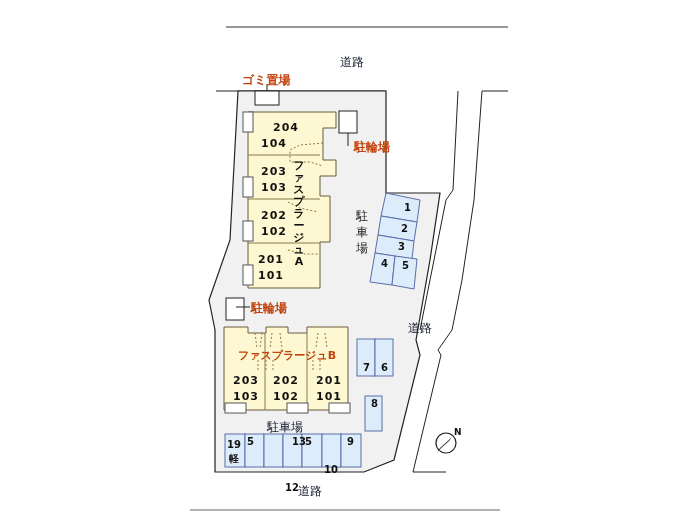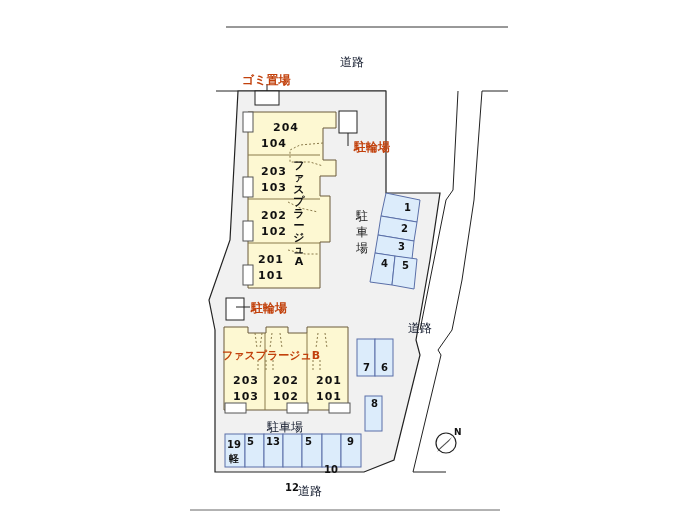--- a/index.html
+++ b/index.html
@@ -104,21 +104,21 @@
   <div class="unit" style="left:261px;top:138px;">104</div>
   <div class="unit" style="left:261px;top:166px;">203</div>
   <div class="unit" style="left:261px;top:182px;">103</div>
   <div class="unit" style="left:261px;top:210px;">202</div>
   <div class="unit" style="left:261px;top:226px;">102</div>
   <div class="unit" style="left:258px;top:254px;">201</div>
   <div class="unit" style="left:258px;top:270px;">101</div>
 </div>
 <div class="vtext" style="left:292px;top:160px;">ファスプラージュA</div>
 
-<div class="lbl bold" style="left:222px;top:350px;font-size:11px;">ファスプラージュB</div>
+<div class="lbl bold" style="left:238px;top:350px;font-size:11px;">ファスプラージュB</div>
 <div>
   <div class="unit" style="left:233px;top:375px;">203</div>
   <div class="unit" style="left:233px;top:391px;">103</div>
   <div class="unit" style="left:273px;top:375px;">202</div>
   <div class="unit" style="left:273px;top:391px;">102</div>
   <div class="unit" style="left:316px;top:375px;">201</div>
   <div class="unit" style="left:316px;top:391px;">101</div>
 </div>
 
 <div class="pnum" style="left:404px;top:203px;">1</div>
@@ -127,19 +127,19 @@
 <div class="pnum" style="left:381px;top:259px;">4</div>
 <div class="pnum" style="left:402px;top:261px;">5</div>
 
 <div class="pnum" style="left:363px;top:363px;">7</div>
 <div class="pnum" style="left:381px;top:363px;">6</div>
 <div class="pnum" style="left:371px;top:399px;">8</div>
 
 <div class="pnum" style="left:227px;top:440px;">19</div>
 <div class="pnum" style="left:229px;top:454px;">軽</div>
 <div class="pnum" style="left:247px;top:437px;">5</div>
-<div class="pnum" style="left:266px;top:437px;">13</div>
+<div class="pnum" style="left:252px;top:437px;padding-left:40px;">13</div>
 <div class="pnum" style="left:285px;top:437px;margin-top:46px;">12</div>
 <div class="pnum" style="left:305px;top:437px;">5</div>
 <div class="pnum" style="left:324px;top:437px;margin-top:28px;">10</div>
 <div class="pnum" style="left:347px;top:437px;">9</div>
 
 <div class="pnum" style="left:454px;top:428px;font-size:9px;">N</div>
 
 </body></html>

